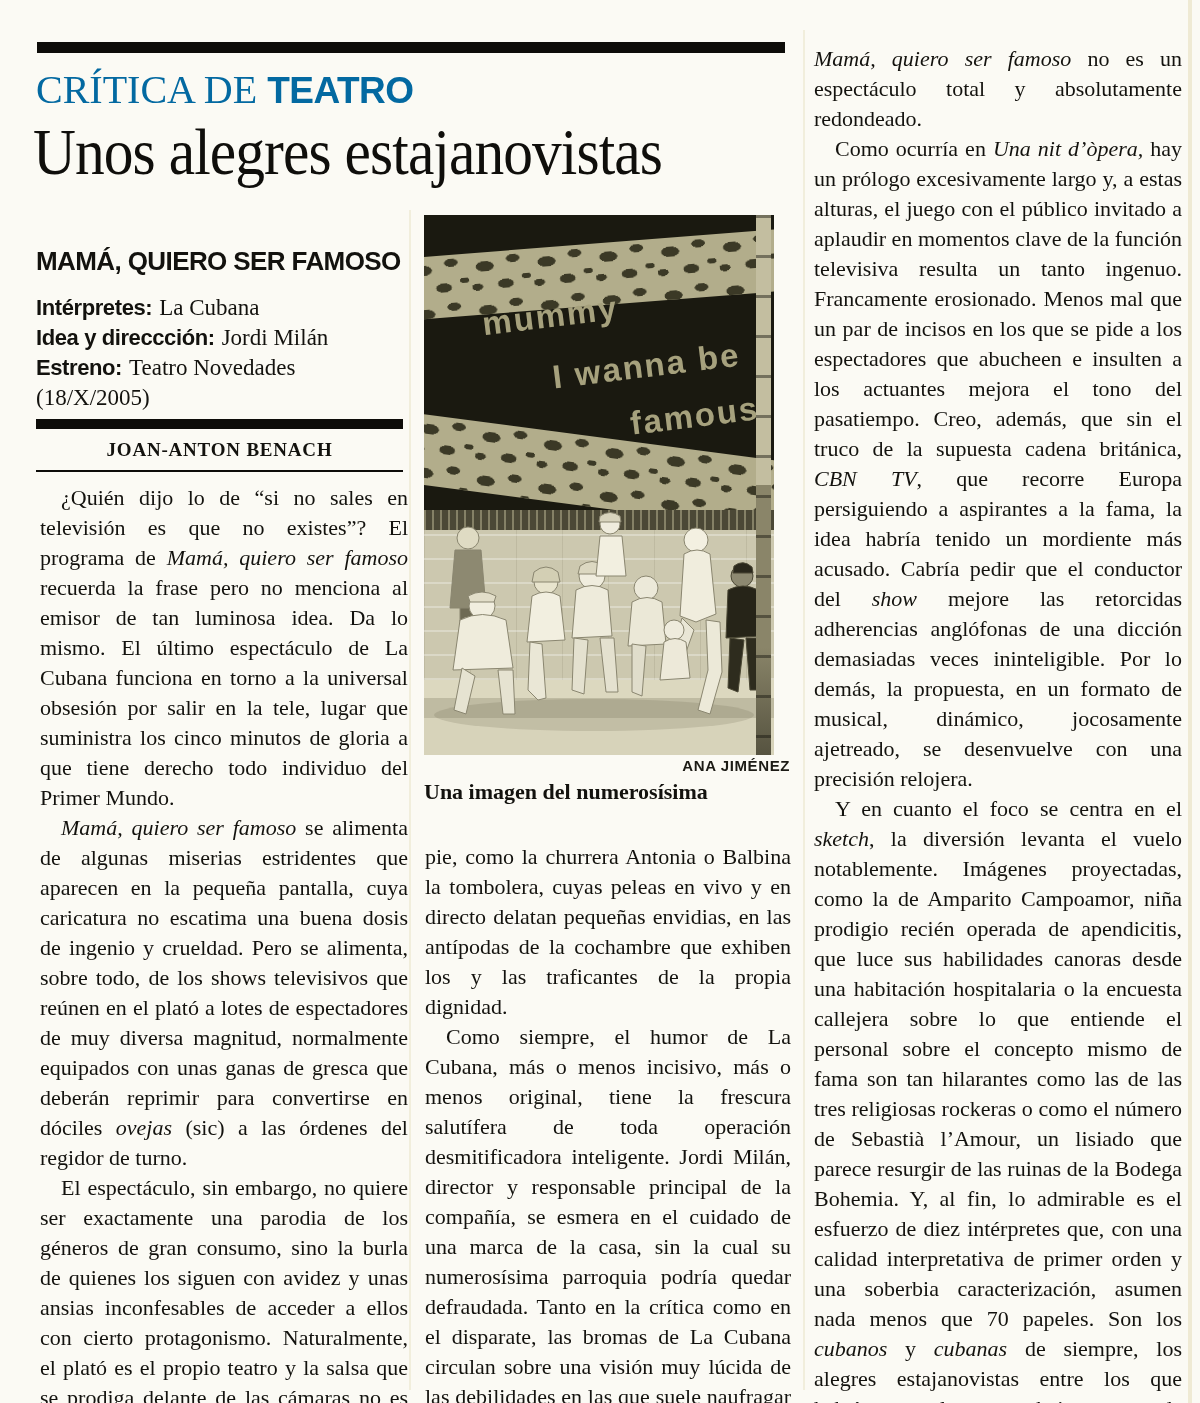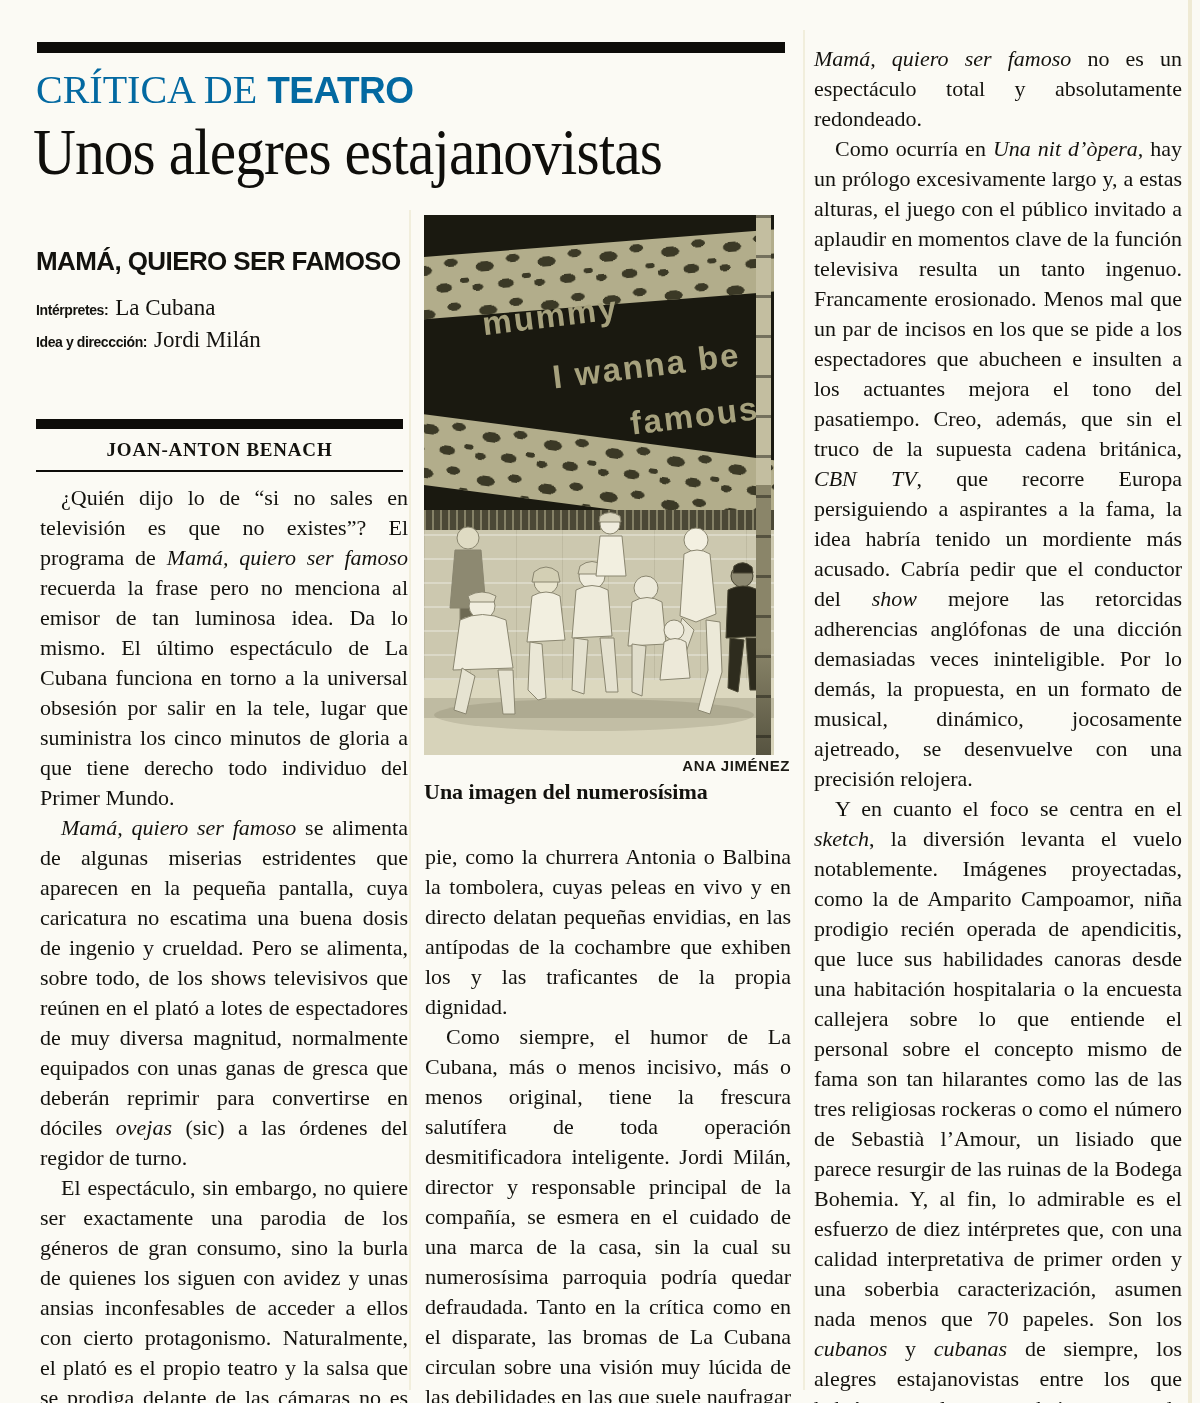--- a/index.html
+++ b/index.html
@@ -22,21 +22,21 @@
     position:absolute;left:33px;top:114px;margin:0;font-weight:400;
     font-size:66px;letter-spacing:-1px;white-space:nowrap;color:#0f0e0b;
     transform:scaleX(0.90);transform-origin:left top;
   }
 
   
   .show-title{position:absolute;left:36px;top:246px;width:380px;
     font-family:"Liberation Sans",sans-serif;font-weight:900;font-size:26px;letter-spacing:-0.6px;white-space:nowrap;}
   .credits{position:absolute;left:36px;top:293px;width:368px;font-size:23px;line-height:30px;}
   .credits p{margin:0;}
-  .credits .lbl{font-family:"Liberation Sans",sans-serif;font-weight:900;font-size:14px;letter-spacing:-0.4px;margin-right:7px;}
+  .credits .lbl{font-family:"Liberation Sans",sans-serif;font-weight:900;font-size:22px;letter-spacing:-0.4px;margin-right:7px;}
   .bar-thick{position:absolute;left:36px;top:419px;width:367px;height:10px;background:#0d0c09;}
   .byline{position:absolute;left:36px;top:439px;width:367px;text-align:center;
     font-weight:700;font-size:19px;letter-spacing:0.8px;}
   .rule-thin{position:absolute;left:36px;top:470px;width:367px;height:2px;background:#0d0c09;}
 
   
   .col{position:absolute;font-size:22px;line-height:30px;text-align:justify;
     hyphens:auto;-webkit-hyphens:auto;}
   .col p{margin:0;}
   .col p.ind{text-indent:21px;}
@@ -98,20 +98,21 @@
 
   <div class="kicker"><span>CRÍTICA DE </span><span class="kbold">TEATRO</span></div>
 
   <h1 class="headline">Unos alegres estajanovistas</h1>
 
   <div class="show-title">MAMÁ, QUIERO SER FAMOSO</div>
 
   <div class="credits">
     <p><span class="lbl">Intérpretes:</span><span>La Cubana</span></p>
     <p><span class="lbl">Idea y direccción:</span><span>Jordi Milán</span></p>
+    <p><span class="lbl">Estreno:</span><span>Teatro Novedades (18/X/2005)</span></p>
   </div>
 
   <div class="bar-thick"></div>
   <div class="byline">JOAN-ANTON BENACH</div>
   <div class="rule-thin"></div>
 
   <div class="col col-left">
     <p class="ind">¿Quién dijo lo de “si no sales en televisión es que no existes”? El programa de <i>Mamá, quiero ser famoso</i> recuerda la frase pero no menciona al emisor de tan luminosa idea. Da lo mismo. El último espectáculo de La Cubana funciona en torno a la universal obsesión por salir en la tele, lugar que suministra los cinco minutos de gloria a que tiene derecho todo individuo del Primer Mundo.</p>
     <p class="ind"><i>Mamá, quiero ser famoso</i> se alimenta de algunas miserias estridentes que aparecen en la pequeña pantalla, cuya caricatura no escatima una buena dosis de ingenio y crueldad. Pero se alimenta, sobre todo, de los shows televisivos que reúnen en el plató a lotes de espectadores de muy diversa magnitud, normalmente equipados con unas ganas de gresca que deberán reprimir para convertirse en dóciles <i>ovejas</i> (sic) a las órdenes del regidor de turno.</p>
     <p class="ind">El espectáculo, sin embargo, no quiere ser exactamente una parodia de los géneros de gran consumo, sino la burla de quienes los siguen con avidez y unas ansias inconfesables de acceder a ellos con cierto protagonismo. Naturalmente, el plató es el propio teatro y la salsa que se prodiga delante de las cámaras no es rosa sino parda. Artistas noveles, artistas fracasados, ciudadanas de a</p>

